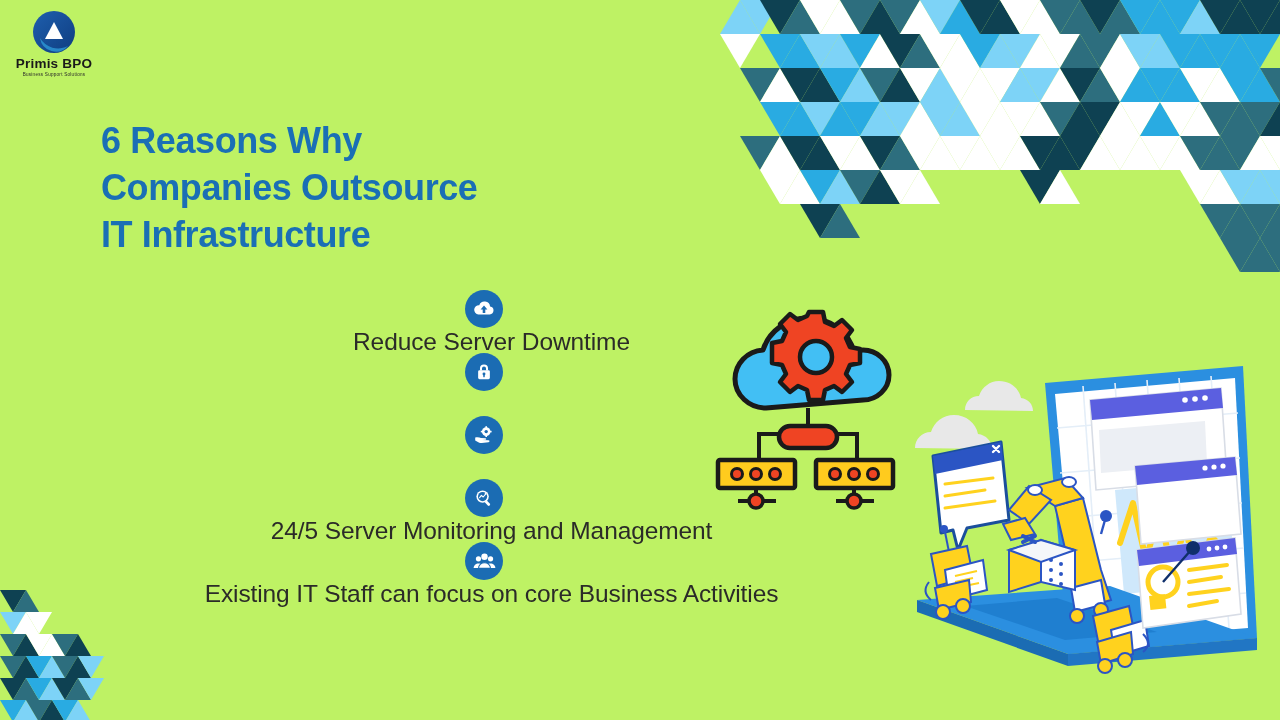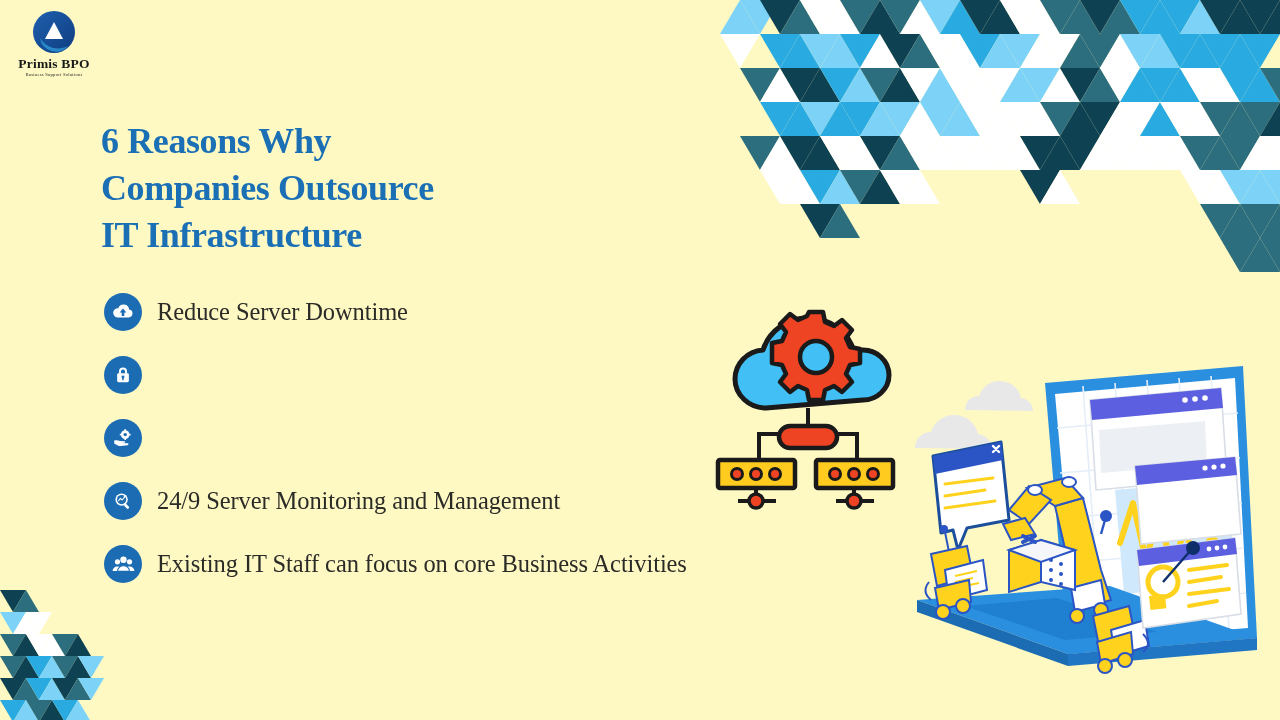--- a/index.html
+++ b/index.html
@@ -8,23 +8,22 @@
     padding: 0;
     background: #ffffff;
   }
   body {
     font-family: "Liberation Sans", sans-serif;
   }
   #canvas {
     position: relative;
     width: 1280px;
     height: 720px;
-    background: #fef9c3;
+    background: #bef264;
     overflow: hidden;
-    font-family: Liberation Serif, serif;
   }
 
   
   .tri-layer {
     position: absolute;
     pointer-events: none;
   }
   #tri-top-right {
     top: 0; right: 0;
     width: 580px; height: 300px;
@@ -81,20 +80,21 @@
     position: absolute;
     left: 104px;
     top: 290px;
     width: 760px;
   }
   .benefit-row {
     display: flex;
     align-items: center;
     height: 44px;
     margin-bottom: 19px;
+    flex-direction: column;
   }
   .benefit-icon {
     flex: 0 0 auto;
     width: 38px;
     height: 38px;
     border-radius: 50%;
     background: #1b6cb3;
     display: flex;
     align-items: center;
     justify-content: center;
@@ -406,21 +406,21 @@
     <div class="benefit-row">
       <span class="benefit-icon">
         <svg width="24" height="24" viewBox="0 0 24 24">
           <circle cx="10.6" cy="10.6" r="6.2" fill="#ffffff"></circle>
           <circle cx="10.6" cy="10.6" r="4.6" fill="#1b6cb3"></circle>
           <polyline points="7.6,11.6 9.4,9.4 11.2,11 14,7.6" fill="none" stroke="#ffffff" stroke-width="1.1" stroke-linecap="round" stroke-linejoin="round"></polyline>
           <polygon points="13.9,6.4 14.6,8.5 12.3,8.1" fill="#ffffff"></polygon>
           <rect x="14.4" y="14.2" width="6" height="2.7" rx="1.3" transform="rotate(45 14.4 14.2)" fill="#ffffff"></rect>
         </svg>
       </span>
-      <span class="benefit-label">24/9 Server Monitoring and Management</span>
+      <span class="benefit-label">24/5 Server Monitoring and Management</span>
     </div>
 
     <div class="benefit-row">
       <span class="benefit-icon">
         <svg width="25" height="25" viewBox="0 0 24 24">
           <circle cx="6.2" cy="9.4" r="2.5" fill="#ffffff"></circle>
           <circle cx="17.8" cy="9.4" r="2.5" fill="#ffffff"></circle>
           <path d="M1.6 18.2c0-2.6 2.1-4.4 4.6-4.4s4.6 1.8 4.6 4.4z" fill="#ffffff"></path>
           <path d="M13.2 18.2c0-2.6 2.1-4.4 4.6-4.4s4.6 1.8 4.6 4.4z" fill="#ffffff"></path>
           <circle cx="12" cy="7.4" r="3.1" fill="#ffffff"></circle>

